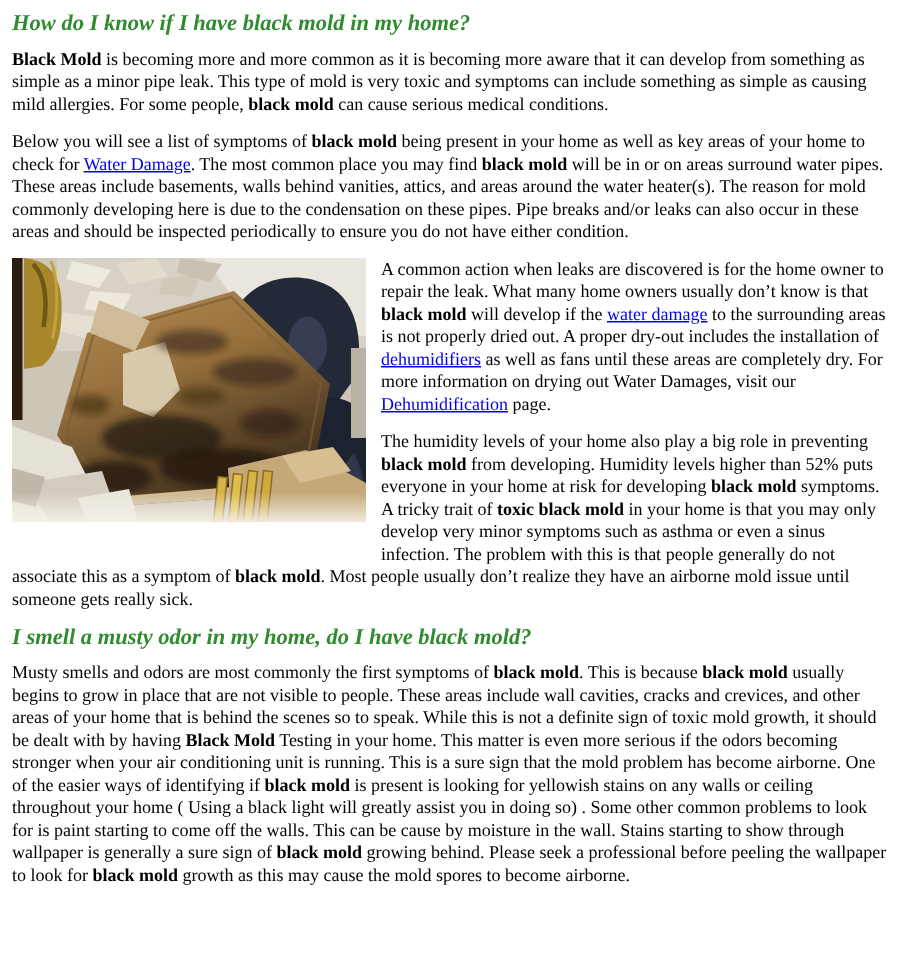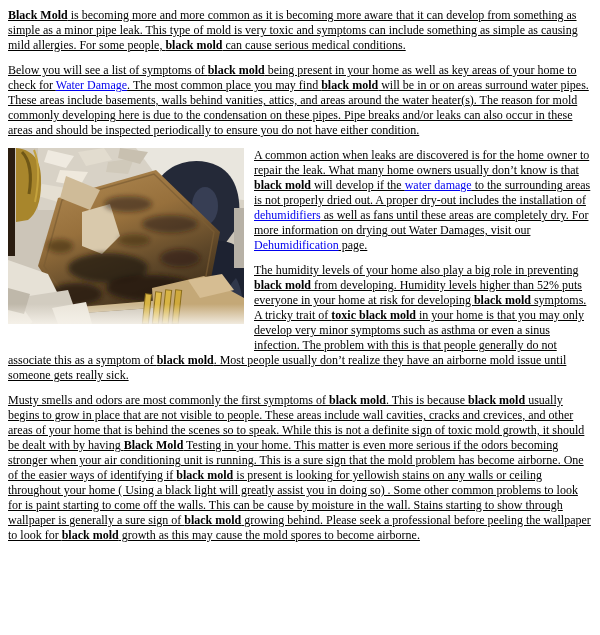--- a/index.html
+++ b/index.html
@@ -26,21 +26,20 @@
     line-height: 16px;
     font-weight: bold;
     font-style: italic;
     margin: 0 0 8px 0;
   }
   .heading.spaced {
     margin-top: 8px;
   }
   p {
     margin: 0 0 10px 0;
-    text-decoration: underline;
   }
   strong { font-weight: bold; }
   a {
     color: var(--link-blue, #0000ee);
     text-decoration: underline;
     cursor: pointer;
   }
   figure.photo {
     float: left;
     width: 236px;
@@ -48,20 +47,21 @@
     margin: 0 10px 20px 0;
     padding: 0;
   }
   figure.photo svg { display: block; }
 </style>
 </head>
 <body>
 
 <main class="page">
 
+  <h2 class="heading">How do I know if I have black mold in my home?</h2>
 
   <p><strong>Black Mold</strong> is becoming more and more common as it is becoming more aware that it can develop from something as simple as a minor pipe leak. This type of mold is very toxic and symptoms can include something as simple as causing mild allergies. For some people, <strong>black mold</strong> can cause serious medical conditions.</p>
 
   <p>Below you will see a list of symptoms of <strong>black mold</strong> being present in your home as well as key areas of your home to check for <a href="#">Water Damage</a>. The most common place you may find <strong>black mold</strong> will be in or on areas surround water pipes. These areas include basements, walls behind vanities, attics, and areas around the water heater(s). The reason for mold commonly developing here is due to the condensation on these pipes. Pipe breaks and/or leaks can also occur in these areas and should be inspected periodically to ensure you do not have either condition.</p>
 
   <figure class="photo" title="Torn-up flooring with black mold growth on water damaged boards">
     <svg width="236" height="176" viewBox="0 0 236 176" xmlns="http://www.w3.org/2000/svg" role="img">
       <defs>
         <linearGradient id="boardGrad" x1="0" y1="0" x2="0.45" y2="1">
           <stop offset="0" stop-color="#b38c54"></stop>
@@ -146,16 +146,17 @@
 
       <rect x="0" y="156" width="236" height="20" fill="url(#fadeBottom)"></rect>
     </svg>
   </figure>
 
   <p>A common action when leaks are discovered is for the home owner to repair the leak. What many home owners usually don’t know is that <strong>black mold</strong> will develop if the <a href="#">water damage</a> to the surrounding areas is not properly dried out. A proper dry-out includes the installation of <a href="#">dehumidifiers</a> as well as fans until these areas are completely dry. For more information on drying out Water Damages, visit our <a href="#">Dehumidification</a> page.</p>
 
 
   <p>The humidity levels of your home also play a big role in preventing <strong>black mold</strong> from developing. Humidity levels higher than 52% puts everyone in your home at risk for developing <strong>black mold</strong> symptoms. A tricky trait of <strong>toxic black mold</strong> in your home is that you may only develop very minor symptoms such as asthma or even a sinus infection. The problem with this is that people generally do not associate this as a symptom of <strong>black mold</strong>. Most people usually don’t realize they have an airborne mold issue until someone gets really sick.</p>
 
+  <h2 class="heading spaced">I smell a musty odor in my home, do I have black mold?</h2>
 
   <p>Musty smells and odors are most commonly the first symptoms of <strong>black mold</strong>. This is because <strong>black mold</strong> usually begins to grow in place that are not visible to people. These areas include wall cavities, cracks and crevices, and other areas of your home that is behind the scenes so to speak. While this is not a definite sign of toxic mold growth, it should be dealt with by having <strong>Black Mold</strong> Testing in your home. This matter is even more serious if the odors becoming stronger when your air conditioning unit is running. This is a sure sign that the mold problem has become airborne. One of the easier ways of identifying if <strong>black mold</strong> is present is looking for yellowish stains on any walls or ceiling throughout your home ( Using a black light will greatly assist you in doing so) . Some other common problems to look for is paint starting to come off the walls. This can be cause by moisture in the wall. Stains starting to show through wallpaper is generally a sure sign of <strong>black mold</strong> growing behind. Please seek a professional before peeling the wallpaper to look for <strong>black mold</strong> growth as this may cause the mold spores to become airborne.</p>
 
 </main>
 
 </body></html>

